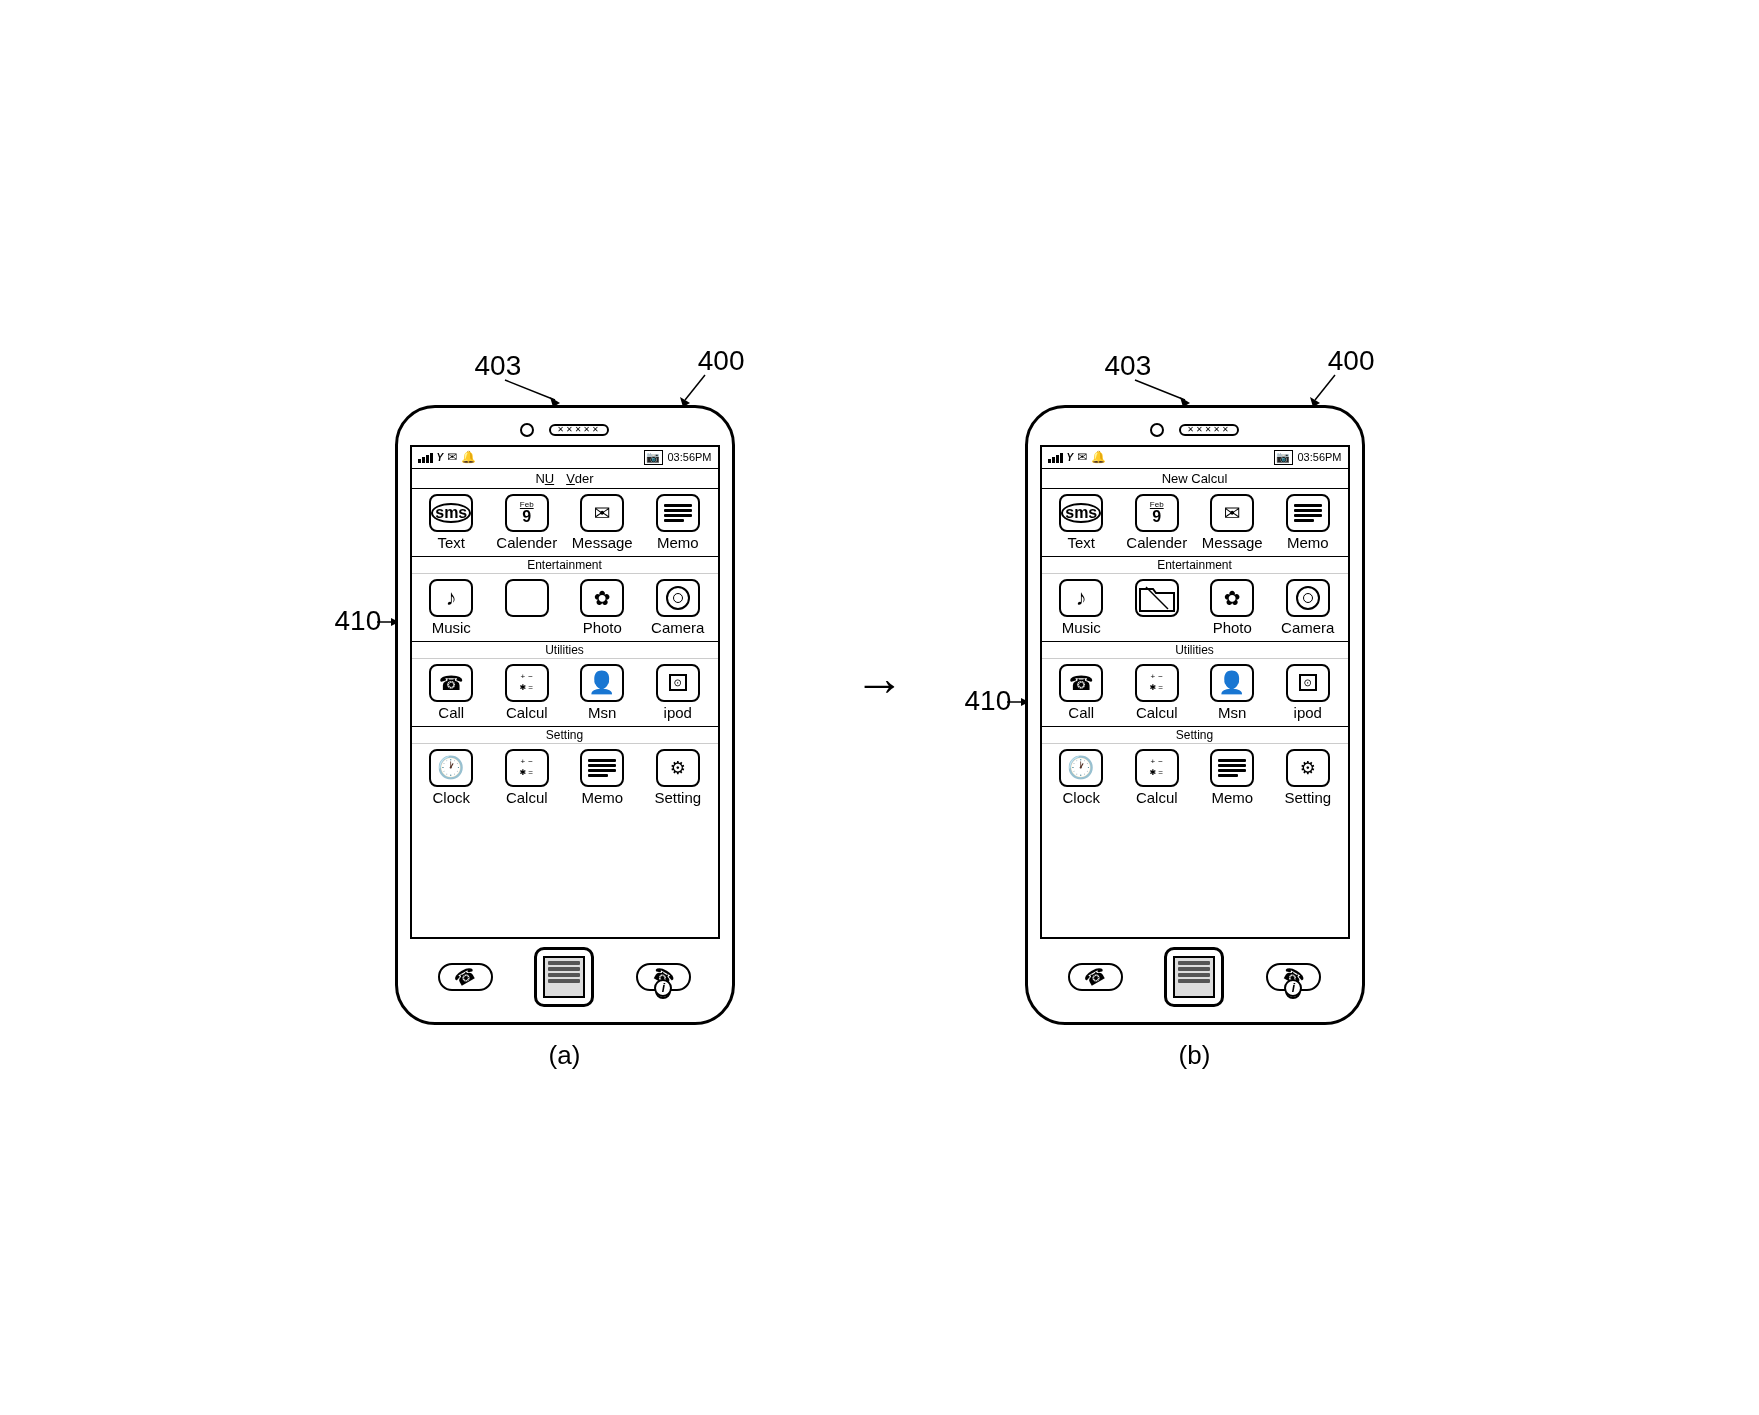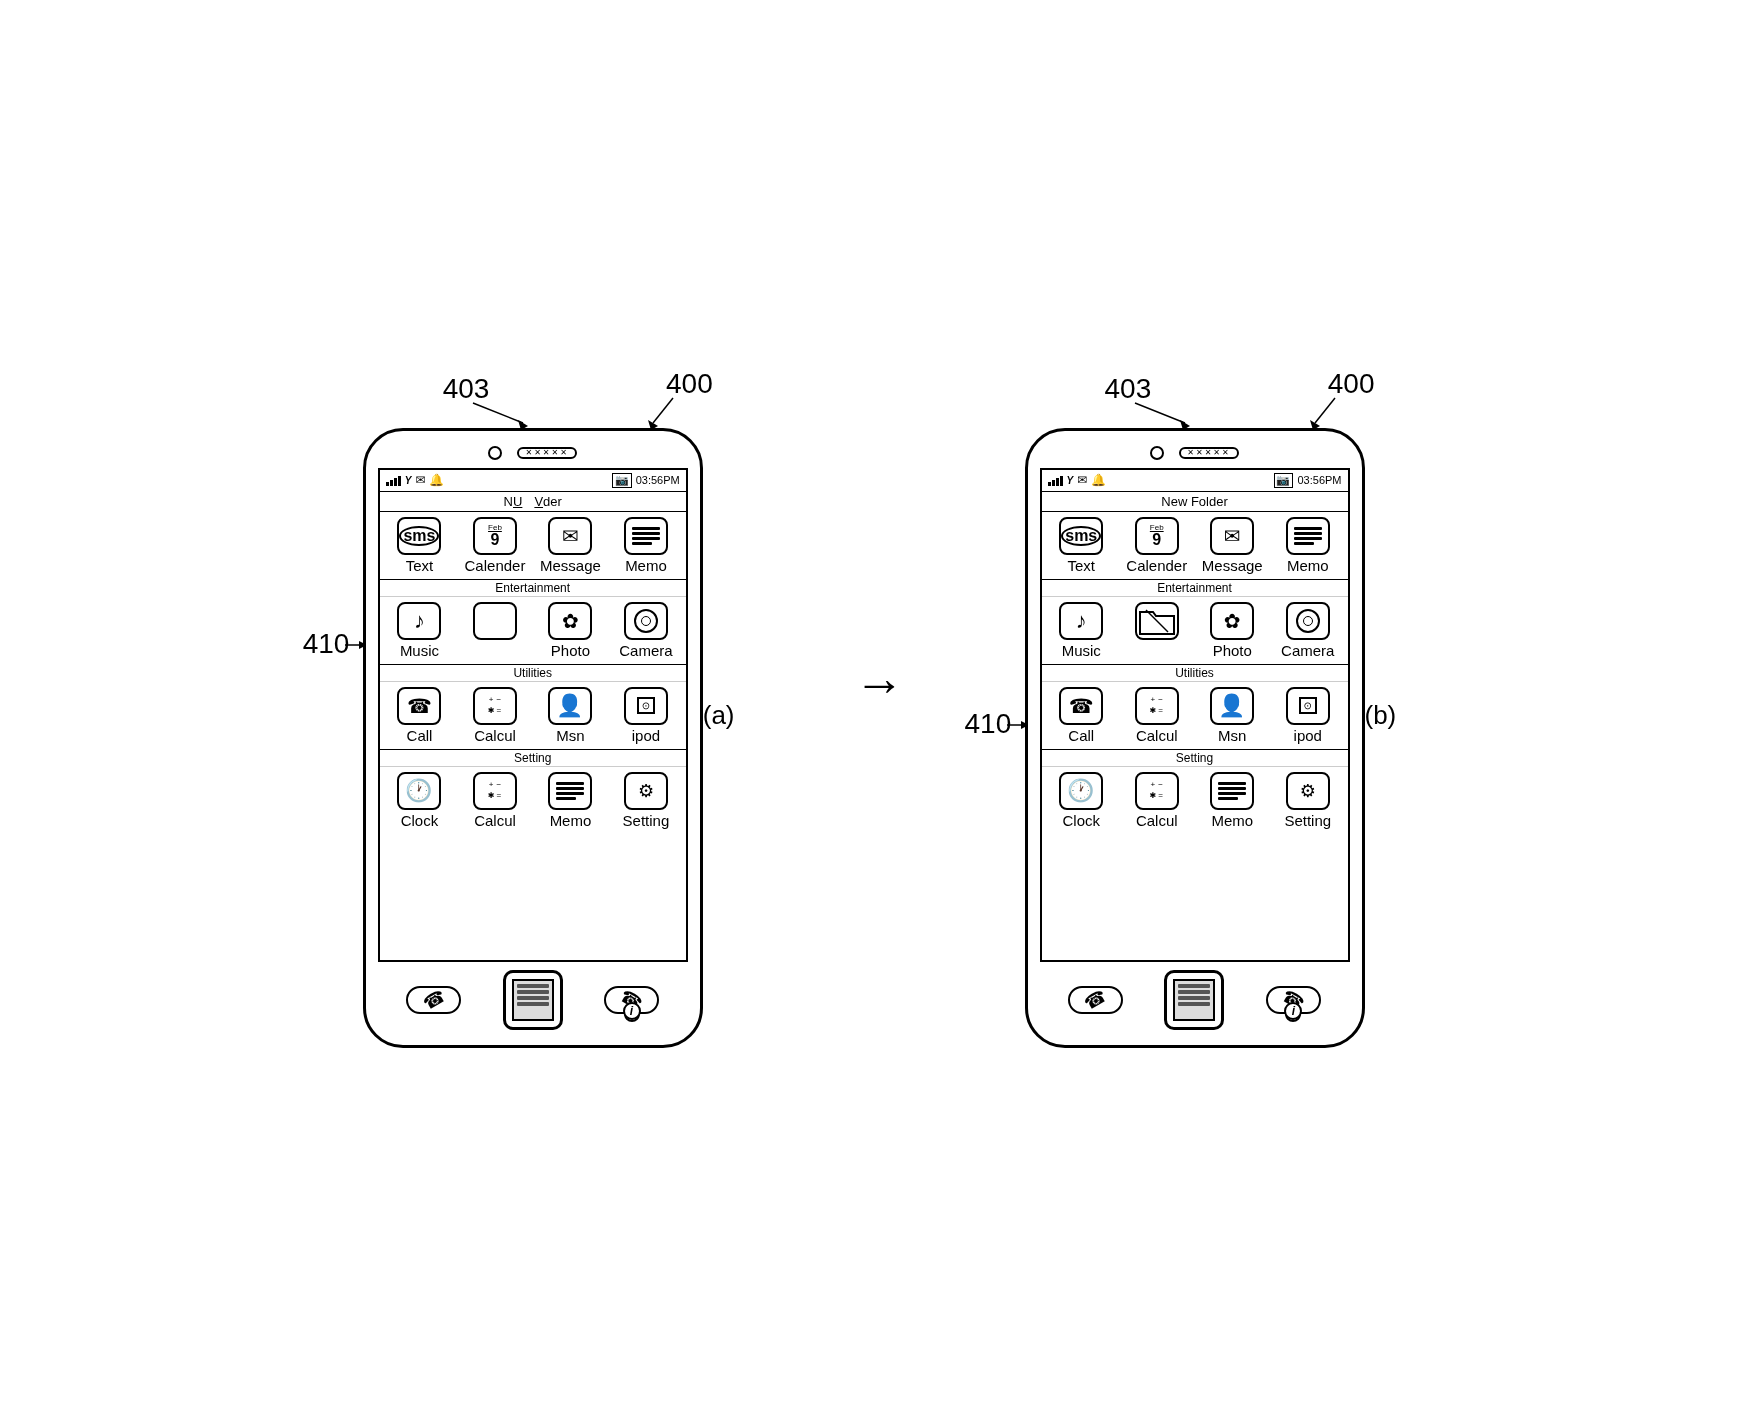--- a/index.html
+++ b/index.html
@@ -17,21 +17,21 @@
       justify-content: center;
       align-items: center;
       width: 100%;
       height: 100%;
       gap: 120px;
       padding: 40px;
     }
 
     .diagram-wrapper {
       display: flex;
-      flex-direction: row;
+      flex-direction: column;
       align-items: center;
       position: relative;
     }
 
     
     .phone {
       width: 340px;
       height: 620px;
       border: 3px solid #000;
       border-radius: 40px;
@@ -680,21 +680,21 @@
               <span style="font-size:12px;">✉</span>
               <span style="font-size:12px;">🔔</span>
             </div>
             <div class="status-right">
               <span style="font-size:11px; border:1px solid #000; padding:0 2px;">📷</span>
               <span style="font-size:11px;">03:56PM</span>
             </div>
           </div>
 
           <div class="folder-title">
-            <span>New Folder</span>
+            <span>New Calcul</span>
           </div>
 
           <div class="app-section">
             <div class="app-grid">
 
               <div class="app-icon">
                 <div class="icon-box">
                   <div class="sms-icon">sms</div>
                 </div>
                 <span class="icon-label">Text</span>

